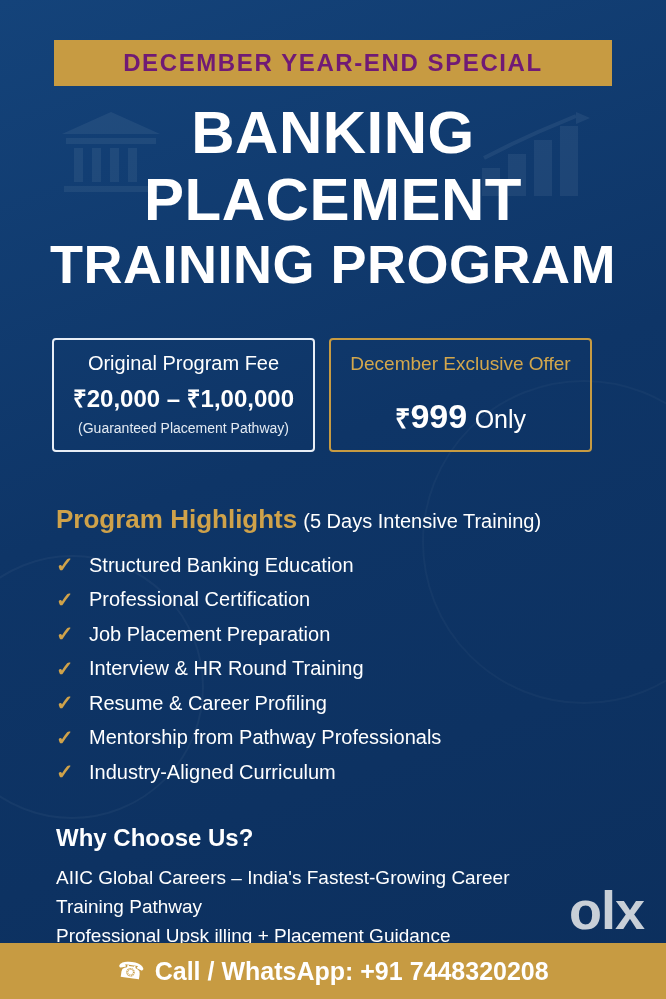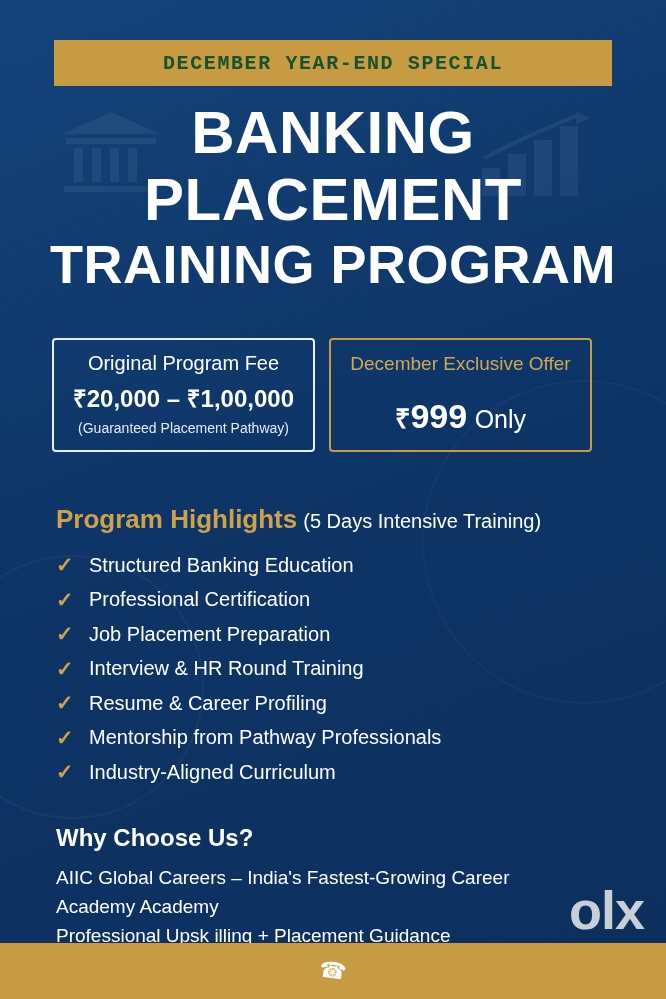--- a/index.html
+++ b/index.html
@@ -61,26 +61,25 @@
     top: 40px;
     width: 558px;
     height: 46px;
     background: #c79b42;
     display: flex;
     align-items: center;
     justify-content: center;
     box-sizing: border-box;
   }
   .ribbon-text {
-    color: #14532d;
-    font-size: 20px;
+    color: #701a75;
+    font-size: 24px;
     font-weight: bold;
     letter-spacing: 1.6px;
     white-space: nowrap;
-    font-family: Liberation Mono, monospace;
   }
 
   
   .headline {
     position: absolute;
     left: 0;
     right: 0;
     top: 104px;
     text-align: center;
     color: #ffffff;
@@ -343,23 +342,24 @@
     </div>
     <div class="hl-item">
       <span class="tick">✓</span>
       <span class="hl-text">Industry-Aligned Curriculum</span>
     </div>
   </div>
 
   <div class="why">
     <div class="why-title">Why Choose Us?</div>
     <div class="why-line">AIIC Global Careers – India's Fastest-Growing Career</div>
-    <div class="why-line">Academy Academy</div>
+    <div class="why-line">Training Pathway</div>
     <div class="why-line">Professional Upsk illing + Placement Guidance</div>
   </div>
 
   <div class="olx">olx</div>
 
   <div class="footer">
     <span class="phone-glyph">☎</span>
+    <span class="footer-text">Call / WhatsApp: +91 7448320208</span>
   </div>
 
 </div>
 
 </body></html>

